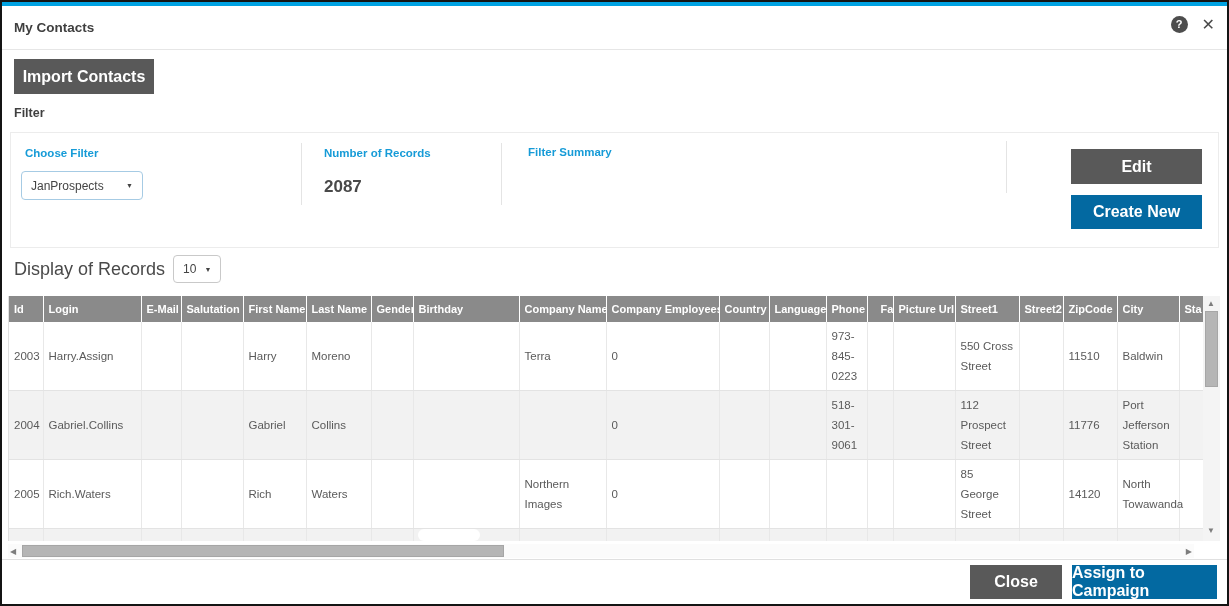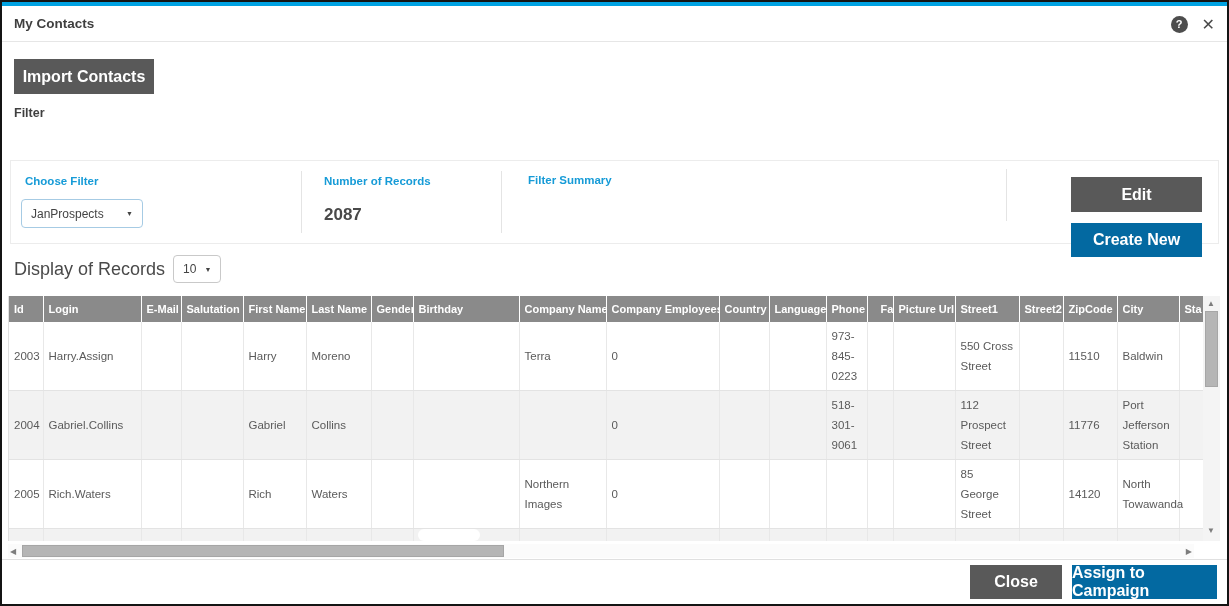--- a/index.html
+++ b/index.html
@@ -3,39 +3,39 @@
 <meta charset="utf-8">
 <style>
   * { box-sizing: border-box; margin: 0; padding: 0; }
   html, body { width: 1229px; height: 606px; background: #fff; overflow: hidden;
     font-family: "Liberation Sans", "DejaVu Sans", sans-serif; }
   .dialog { position: relative; width: 1229px; height: 606px;
     border: 2px solid #141414; background: #fff; }
 
   .topstrip { position: absolute; left: 0; top: 0; width: 100%; height: 4px; background: #00a2e2; }
 
-  .titlebar { position: absolute; left: 0; top: 4px; width: 100%; height: 36px;
+  .titlebar { position: absolute; left: 0; top: 4px; width: 100%; height: 44px;
     border-bottom: 1px solid #e6e6e6; display: flex; align-items: center; }
   .title { margin-left: 12px; font-size: 13.5px; font-weight: bold; color: #3f3f3f; }
   .titlebar-icons { position: absolute; right: 12px; top: 0; height: 36px; display: flex; align-items: center; gap: 14px; }
   .help-icon { width: 17px; height: 17px; border-radius: 50%; background: #4d4d4d; color: #fff;
     font-size: 11px; font-weight: bold; display: flex; align-items: center; justify-content: center; cursor: pointer; }
   .close-icon { color: #4a4a4a; font-size: 16px; font-weight: bold; cursor: pointer; line-height: 17px; }
 
   .btn { display: flex; align-items: center; justify-content: center; color: #fff;
     font-size: 16px; font-weight: bold; cursor: pointer; border: none; }
   .btn-dark { background: #595959; }
   .btn-blue { background: #0369a1; }
 
   .import-btn { position: absolute; left: 12px; top: 57px; width: 140px; height: 35px; }
 
   .filter-heading { position: absolute; left: 12px; top: 104px; font-size: 12.5px; font-weight: bold; color: #3f3f3f; }
 
-  .filter-panel { position: absolute; left: 8px; top: 130px; width: 1209px; height: 84px;
-    border: 1px solid #ececec; background: #fff; margin-top: 28px; }
+  .filter-panel { position: absolute; left: 8px; top: 130px; width: 1209px; height: 116px;
+    border: 1px solid #ececec; background: #fff; }
   .blue-label { position: absolute; font-size: 11.5px; font-weight: bold; color: #169bd7; }
   .vdiv { position: absolute; width: 1px; background: #e4e4e4; }
 
   .select-box { position: absolute; background: #fff; border-radius: 4px; display: flex;
     align-items: center; justify-content: space-between; padding: 0 9px; font-size: 12px;
     color: #444; cursor: pointer; }
   .select-arrow { font-size: 7px; color: #444; margin-left: 8px; }
   .filter-select { left: 10px; top: 38px; width: 122px; height: 29px; border: 1px solid #a6cbe4; }
   .records-value { position: absolute; left: 313px; top: 44px; font-size: 17px; font-weight: bold; color: #494949; }
   .edit-btn { position: absolute; right: 16px; top: 16px; width: 131px; height: 35px; }

